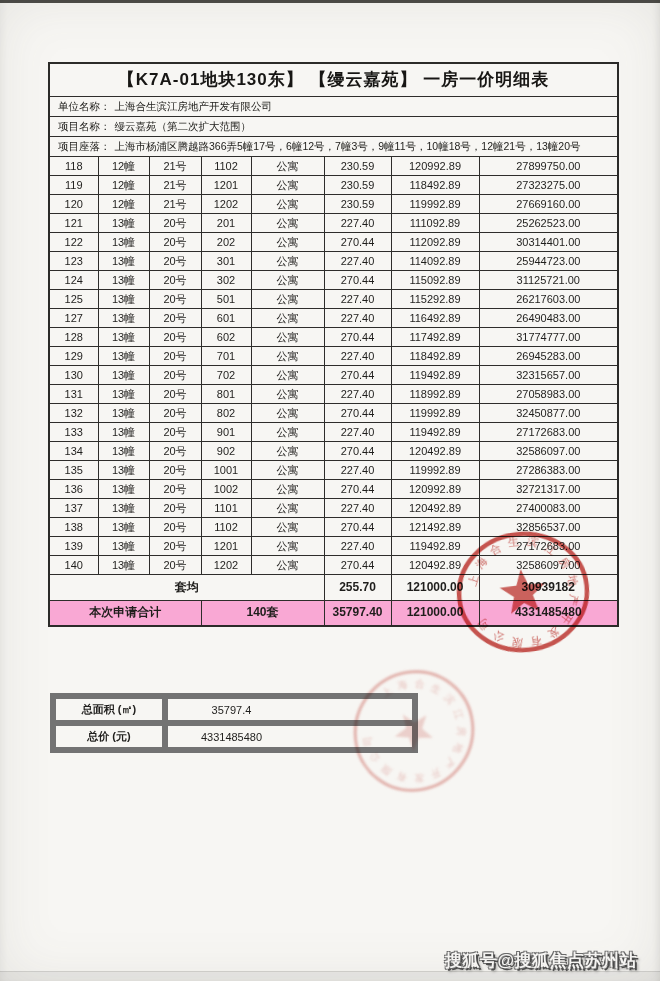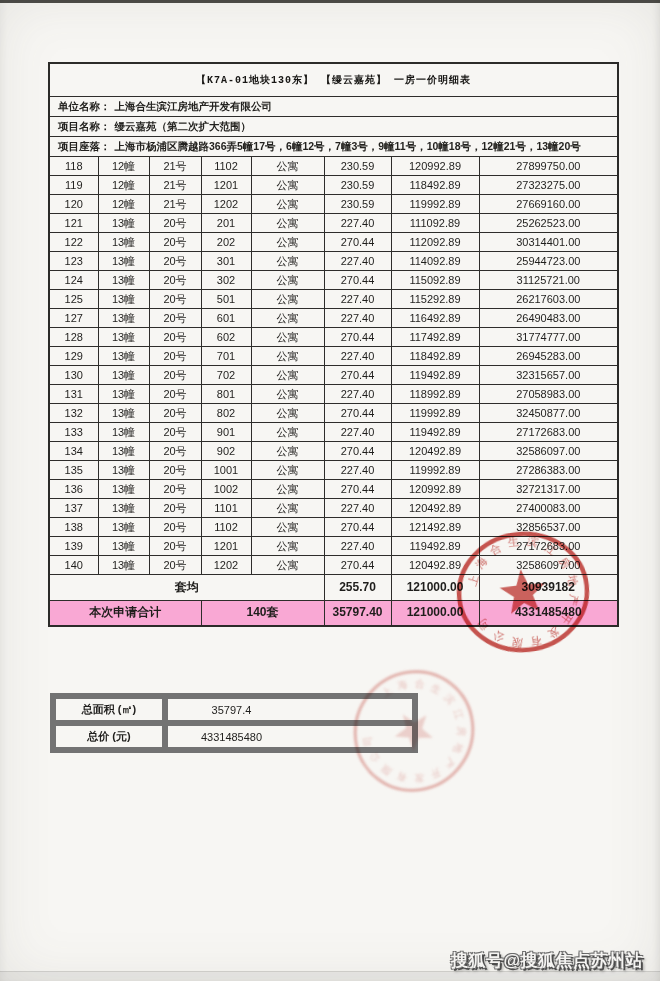--- a/index.html
+++ b/index.html
@@ -23,24 +23,24 @@
     border:2px solid #2c2b29;
   }
   .main-table td{
     border:1px solid #2e2d2b;
     text-align:center;vertical-align:middle;
     font-size:11px;line-height:1.1;
     height:18px;padding:0 2px;
     white-space:nowrap;overflow:hidden;
   }
   .main-table .title-cell{
-    height:32px;font-size:10px;font-weight:bold;letter-spacing:1px;color:#171614;font-family:Liberation Mono, monospace;
+    height:32px;font-size:17px;font-weight:bold;letter-spacing:1px;color:#171614;
   }
   .main-table .info-cell{
-    text-align:left;font-weight:bold;font-size:10.5px;
+    text-align:left;font-weight:normal;font-size:10.5px;
     padding:0 0 0 8px;height:19px;color:#23221f;
   }
   .main-table .info-cell .info-label{margin-right:4px;}
   .foot-avg td{height:25px;font-weight:bold;font-size:12px;}
   .foot-total td{height:24px;font-weight:bold;font-size:12px;background:#f9a8d4;}
 
   
   .summary-table{
     position:absolute;left:50px;top:693px;width:368px;
     border:2px solid #2c2b29;
@@ -52,21 +52,21 @@
   .summary-table .s-label{width:104px;font-weight:bold;}
   .summary-table .s-value{padding-right:118px;}
 
   
   .stamp{position:absolute;mix-blend-mode:multiply;pointer-events:none;z-index:5;}
   .stamp1{left:451px;top:529px;opacity:.88;transform:rotate(-6deg);}
   .stamp2{left:350px;top:667px;opacity:.72;transform:rotate(38deg);}
 
   
   .watermark{
-    position:absolute;top:949px;right:17px;z-index:10;
+    position:absolute;top:949px;right:23px;z-index:10;
     font-size:17px;font-weight:bold;letter-spacing:.5px;
     color:#f5f4f2;
     text-shadow:2px 2px 0 #4c4c4c,-1px -1px 0 #6b6b6b,1px -1px 0 #6b6b6b,-1px 1px 0 #6b6b6b,3px 3px 3px rgba(0,0,0,.35);
     white-space:nowrap;
   }
 </style>
 </head>
 <body>
 
 <div class="top-bar"></div>

